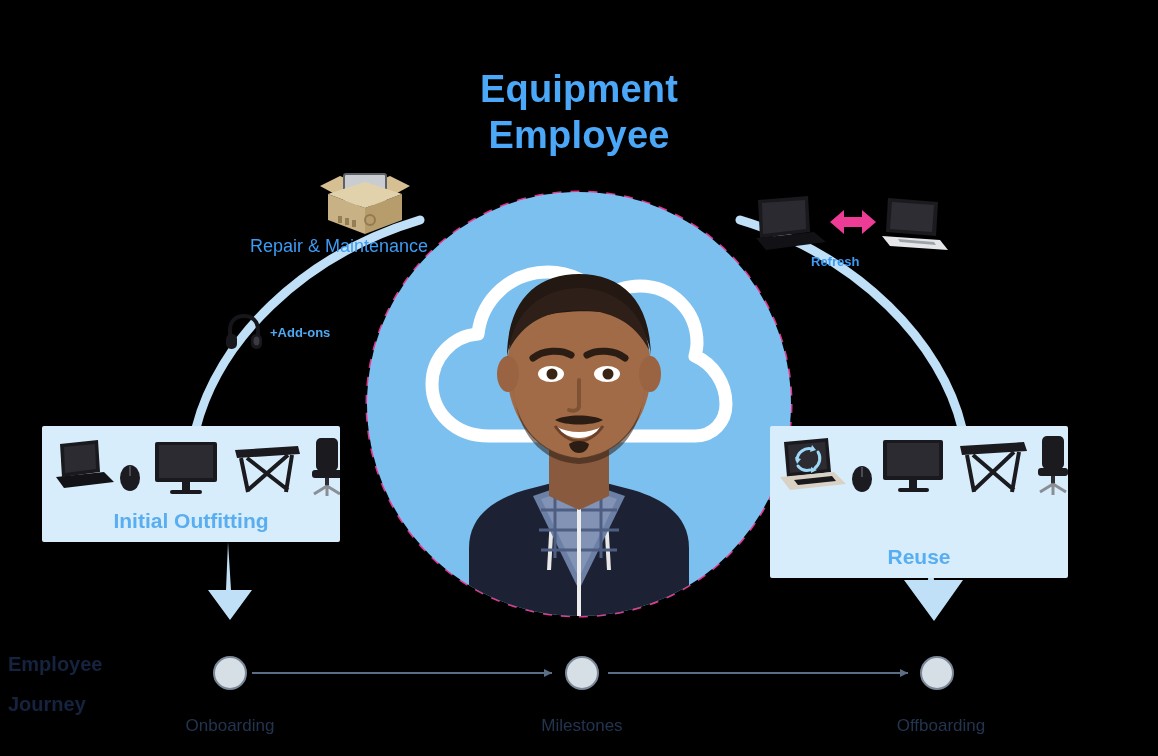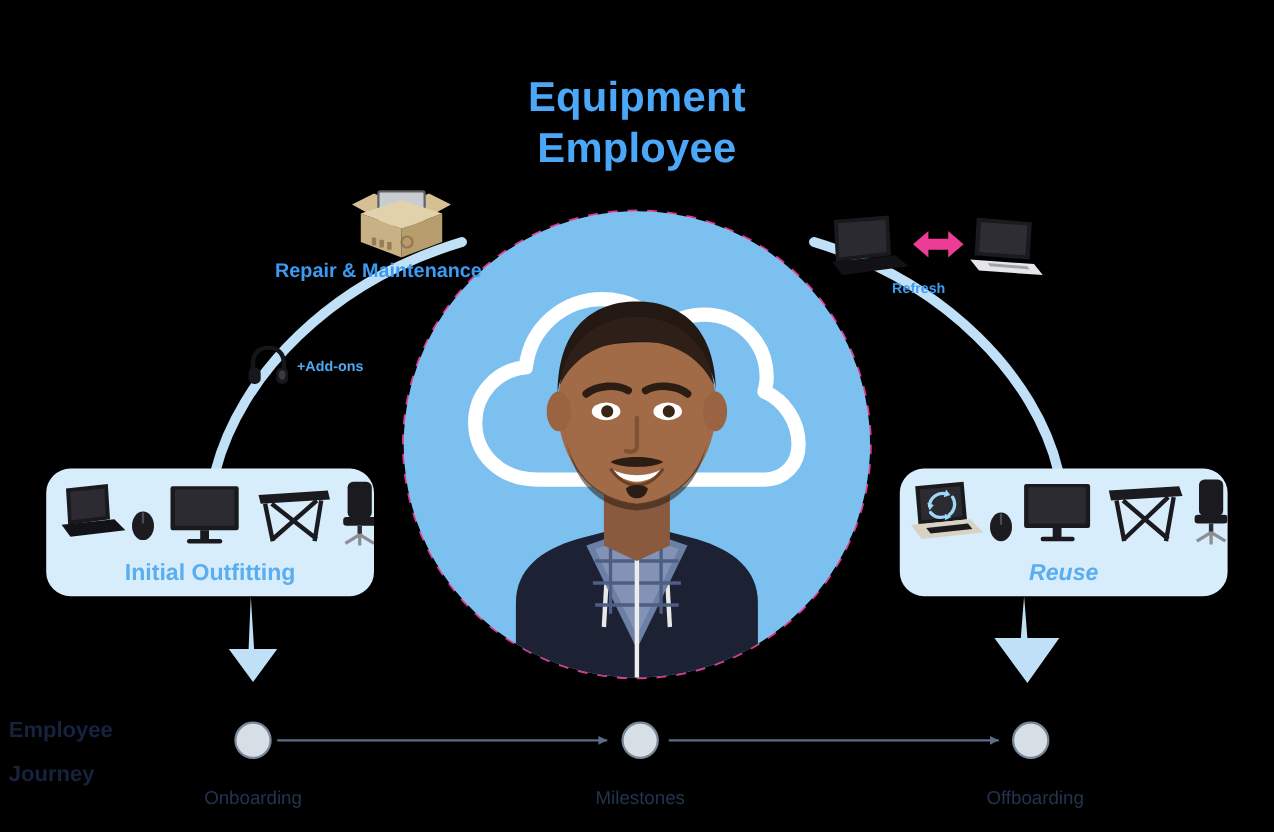--- a/index.html
+++ b/index.html
@@ -51,43 +51,43 @@
   #portrait {
     position: absolute;
     left: 50%; top: 26px;
     transform: translateX(-50%);
     width: 300px; height: 400px;
   }
 
   
   .eq-card {
     background: #D8EDFB;
-    border-radius: 22px;
+    border-radius: 2px;
   }
   #card-left  { left: 42px;  top: 402px; width: 298px; height: 116px; }
-  #card-right { left: 818px; top: 402px; width: 298px; height: 116px; font-style: italic; }
+  #card-right { left: 770px; top: 402px; width: 298px; height: 152px; }
   .eq-card .items {
     position: absolute;
     left: 0; top: 8px; width: 100%;
     height: 66px;
   }
   .eq-card .label {
     position: absolute;
     left: 0; bottom: 9px; width: 100%;
     text-align: center;
     color: #58AEF0;
     font-size: 21px;
     font-weight: bold;
   }
 
   
   #label-repair {
     left: 250px; top: 212px;
     color: #3D9BF3;
-    font-size: 18px; font-weight: bold;
+    font-size: 18px; font-weight: normal;
     white-space: nowrap;
   }
   #label-refresh {
     left: 811px; top: 230px;
     color: #3D9BF3;
     font-size: 13px; font-weight: bold;
     white-space: nowrap;
   }
   #label-addons {
     left: 270px; top: 301px;

